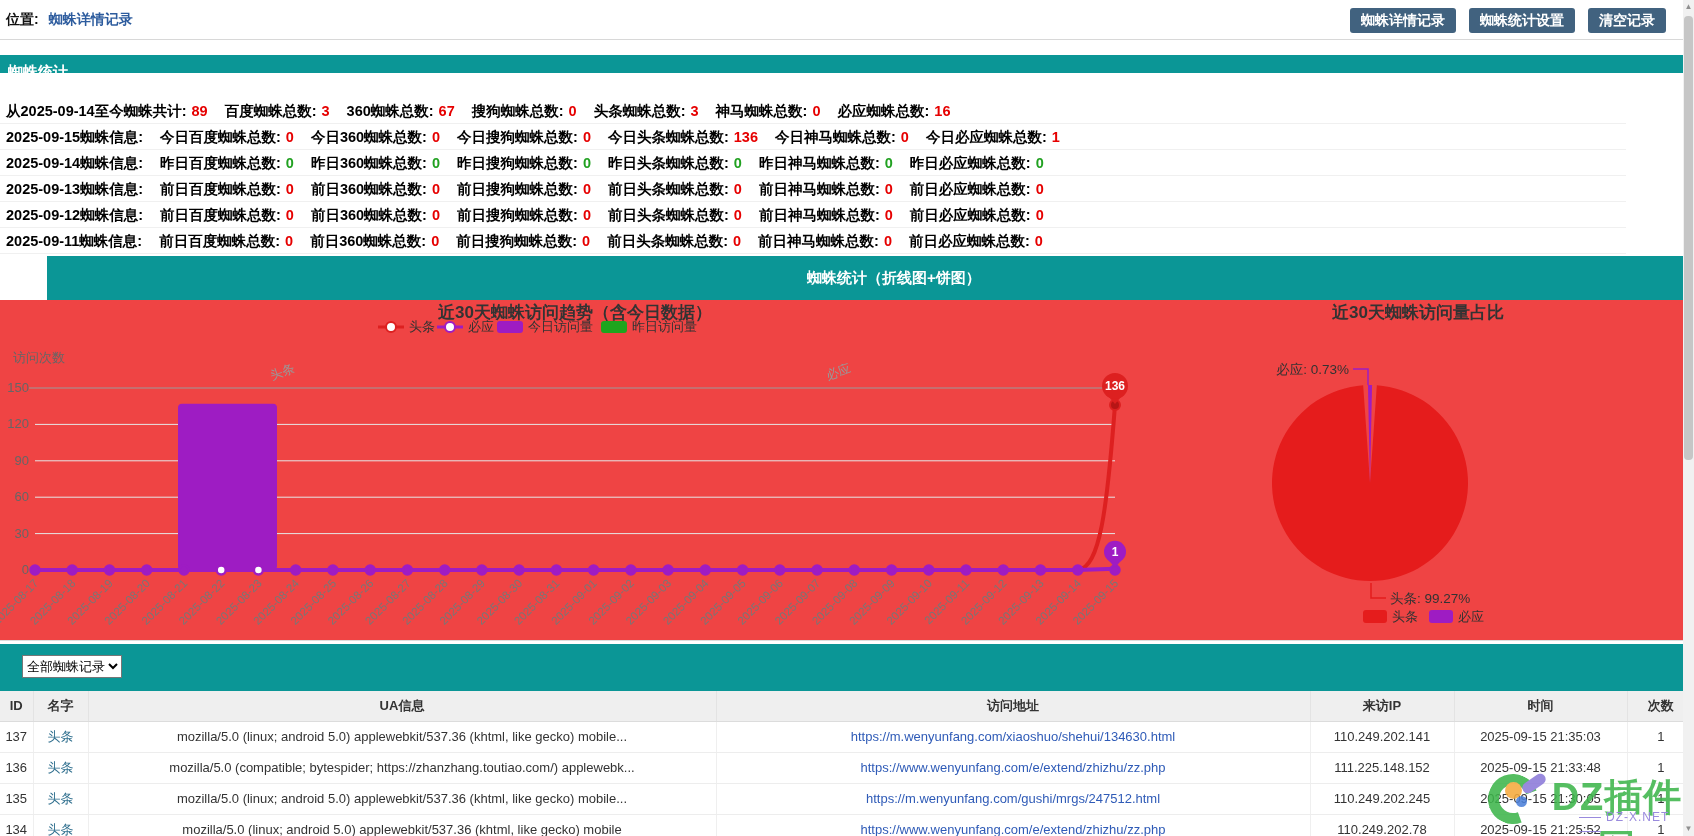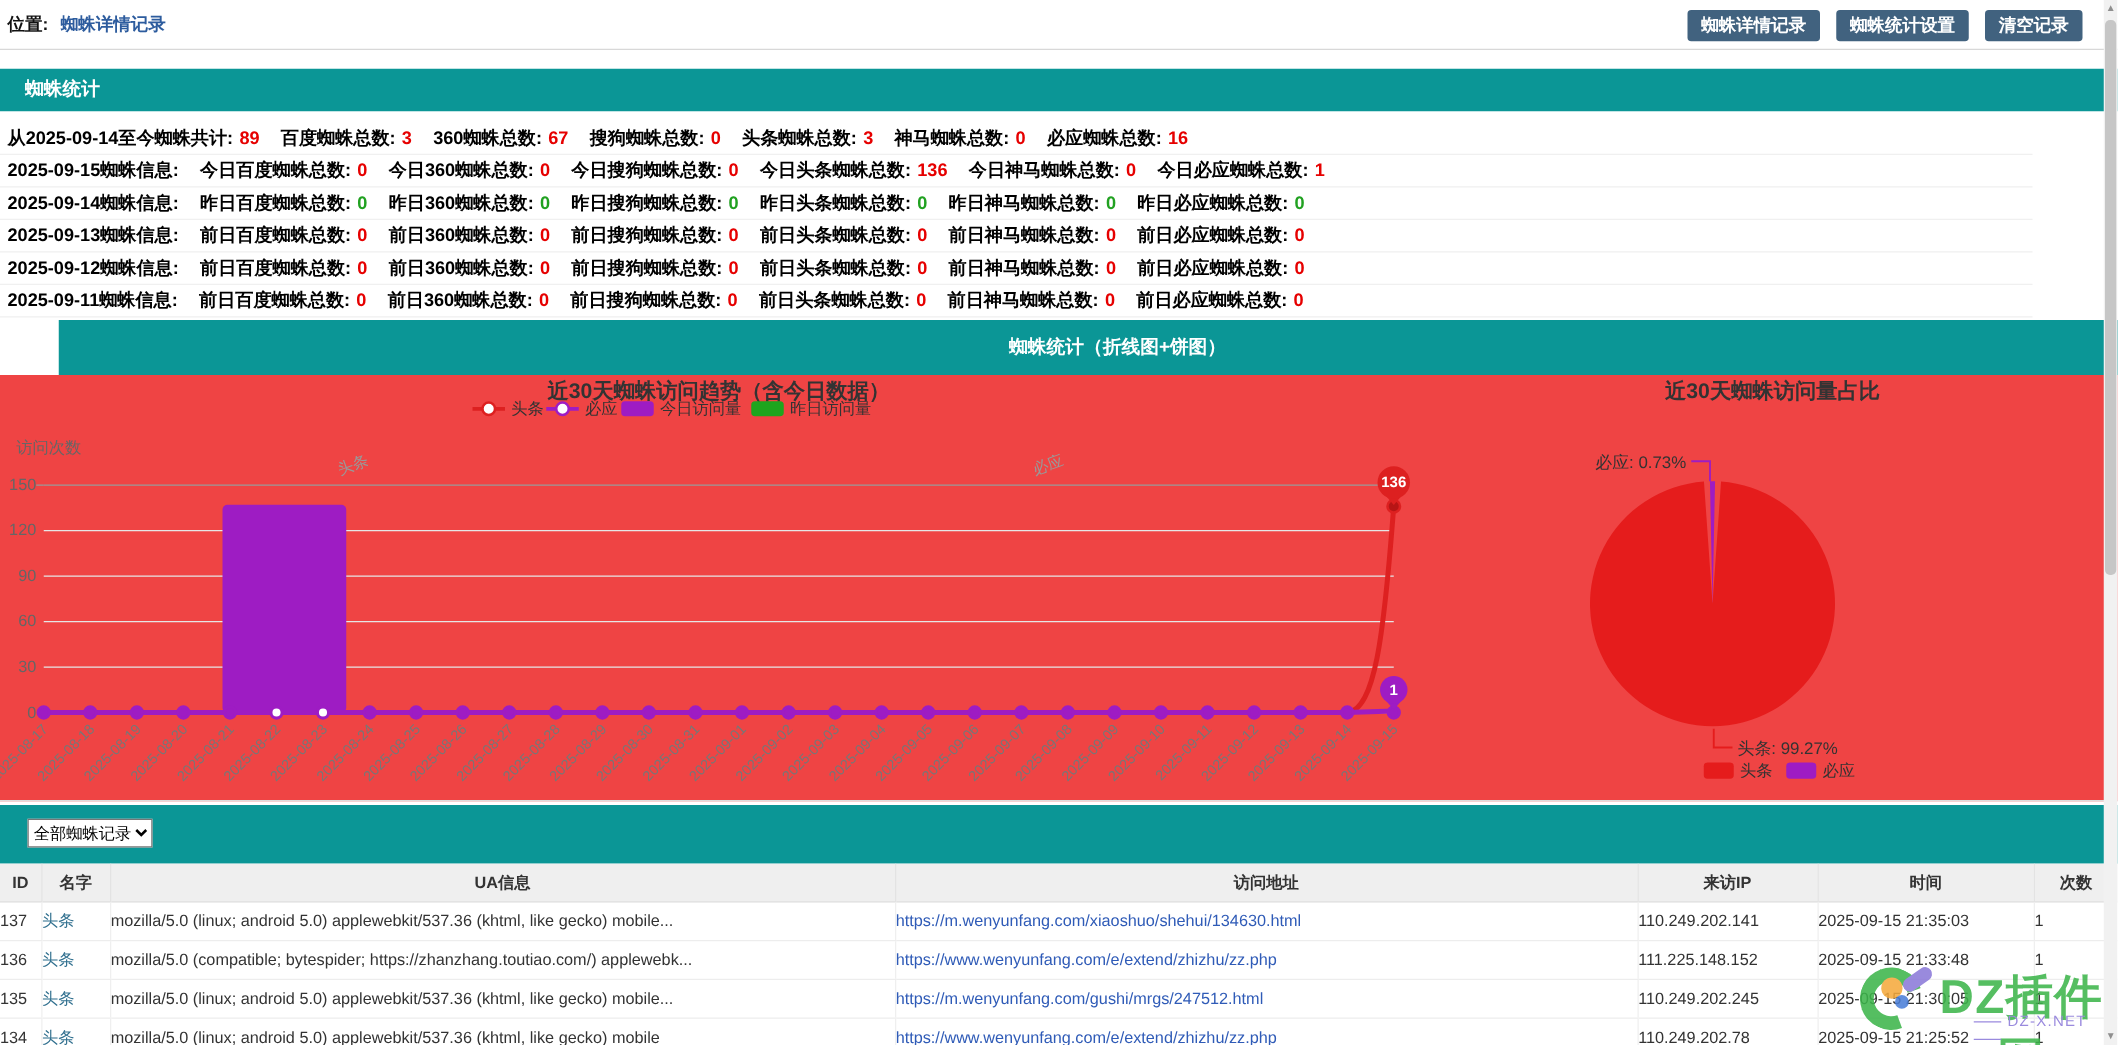--- a/index.html
+++ b/index.html
@@ -11,21 +11,21 @@
     background:#fff; border-bottom:1px solid #d8d8d8; }
   .loc { position:absolute; left:6px; top:11px; font-size:14px; font-weight:bold; color:#111; }
   .loc a { color:#2d5c9e; text-decoration:none; margin-left:10px; cursor:pointer; }
   .topbar-buttons { position:absolute; right:28px; top:8px; display:flex; gap:13px; }
   .topbar-buttons button { background:#41627f; color:#fff; border:none; border-radius:3px;
     font-family:"Liberation Sans",sans-serif; font-size:14px; font-weight:bold;
     padding:4px 11px; height:25px; cursor:pointer; }
 
   
   .tealbar { position:absolute; left:0; width:1694px; background:#0b9696; color:#fff; font-weight:bold; }
-  .tealbar1 { top:55px; height:34px; line-height:34px; padding-left:20px; font-size:15px; }
+  .tealbar1 { top:55px; height:18px; line-height:34px; padding-left:8px; font-size:15px; }
   .tealbar2 { top:256px; height:44px; line-height:44px; text-align:center; font-size:15px;margin-left:47px; }
   .tealbar3 { top:644px; height:47px;padding-left:18px; }
   .tealbar3 select { margin:11px 0 0 4px; height:23px; width:100px;
     font-family:"Liberation Sans",sans-serif; font-size:13px; border:1px solid #767676;
     background:#fff; color:#000; }
 
   
   .stats { position:absolute; left:0; top:98px; width:1626px; }
   .stat-row { height:26px; line-height:26px; padding-left:6px; white-space:nowrap;
     font-size:14.5px; font-weight:bold; color:#000; border-bottom:1px solid #f0f0f0; }
@@ -39,21 +39,21 @@
   #line-chart { left:0; }
   #pie-chart { left:1160px; }
   svg text { font-family:"Liberation Sans", sans-serif; }
 
   
   .record-table { position:absolute; left:0; top:691px; width:1694px;
     border-collapse:collapse; table-layout:fixed; font-size:13px; background:#fff; }
   .record-table th { background:#efefef; height:30px; font-weight:bold; color:#333;
     border-bottom:1px solid #dcdcdc; border-left:1px solid #e3e3e3;margin-top:22px; }
   .record-table th:first-child { border-left:none; }
-  .record-table td { height:31px; color:#333;
+  .record-table td { height:31px; text-align:center; color:#333;
     border-bottom:1px solid #ededed; border-left:1px solid #efefef;
     overflow:hidden; white-space:nowrap; }
   .record-table td:first-child { border-left:none; }
   .record-table td.name { color:#31708f; }
   .record-table td.url a { color:#2f5bb7; text-decoration:none; cursor:pointer; }
 
   
   .watermark { position:absolute; left:1488px; top:770px; width:200px; height:60px;
     opacity:.87; pointer-events:none; }
   .wm-c { position:absolute; left:0; top:4px; width:50px; height:50px;

